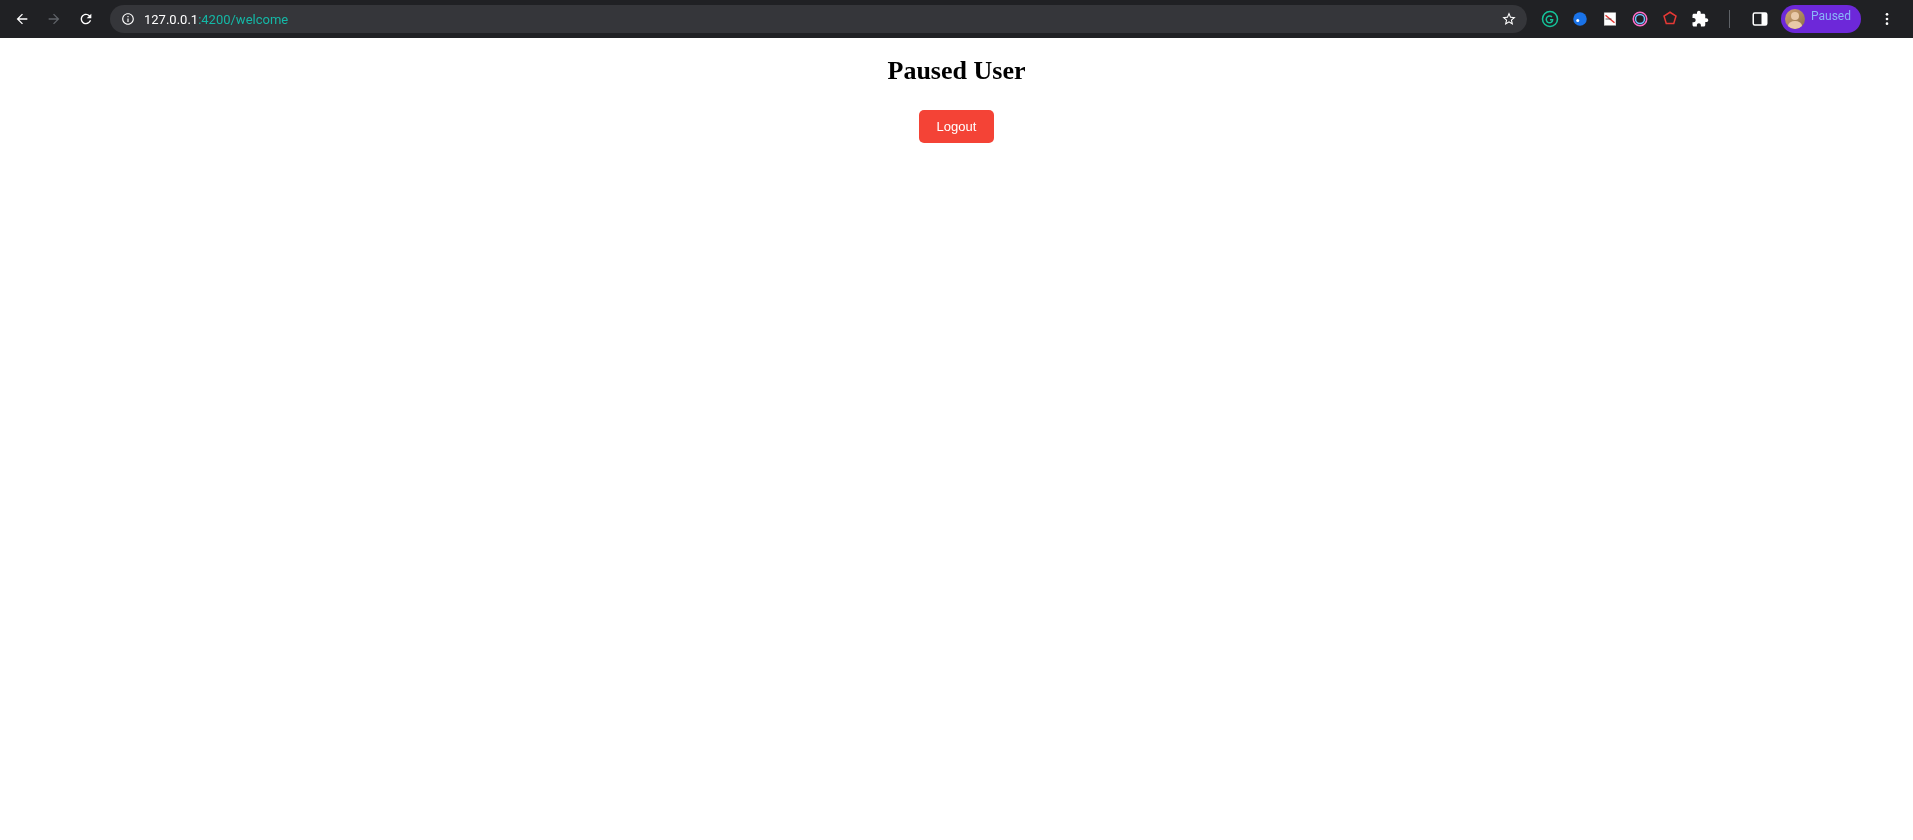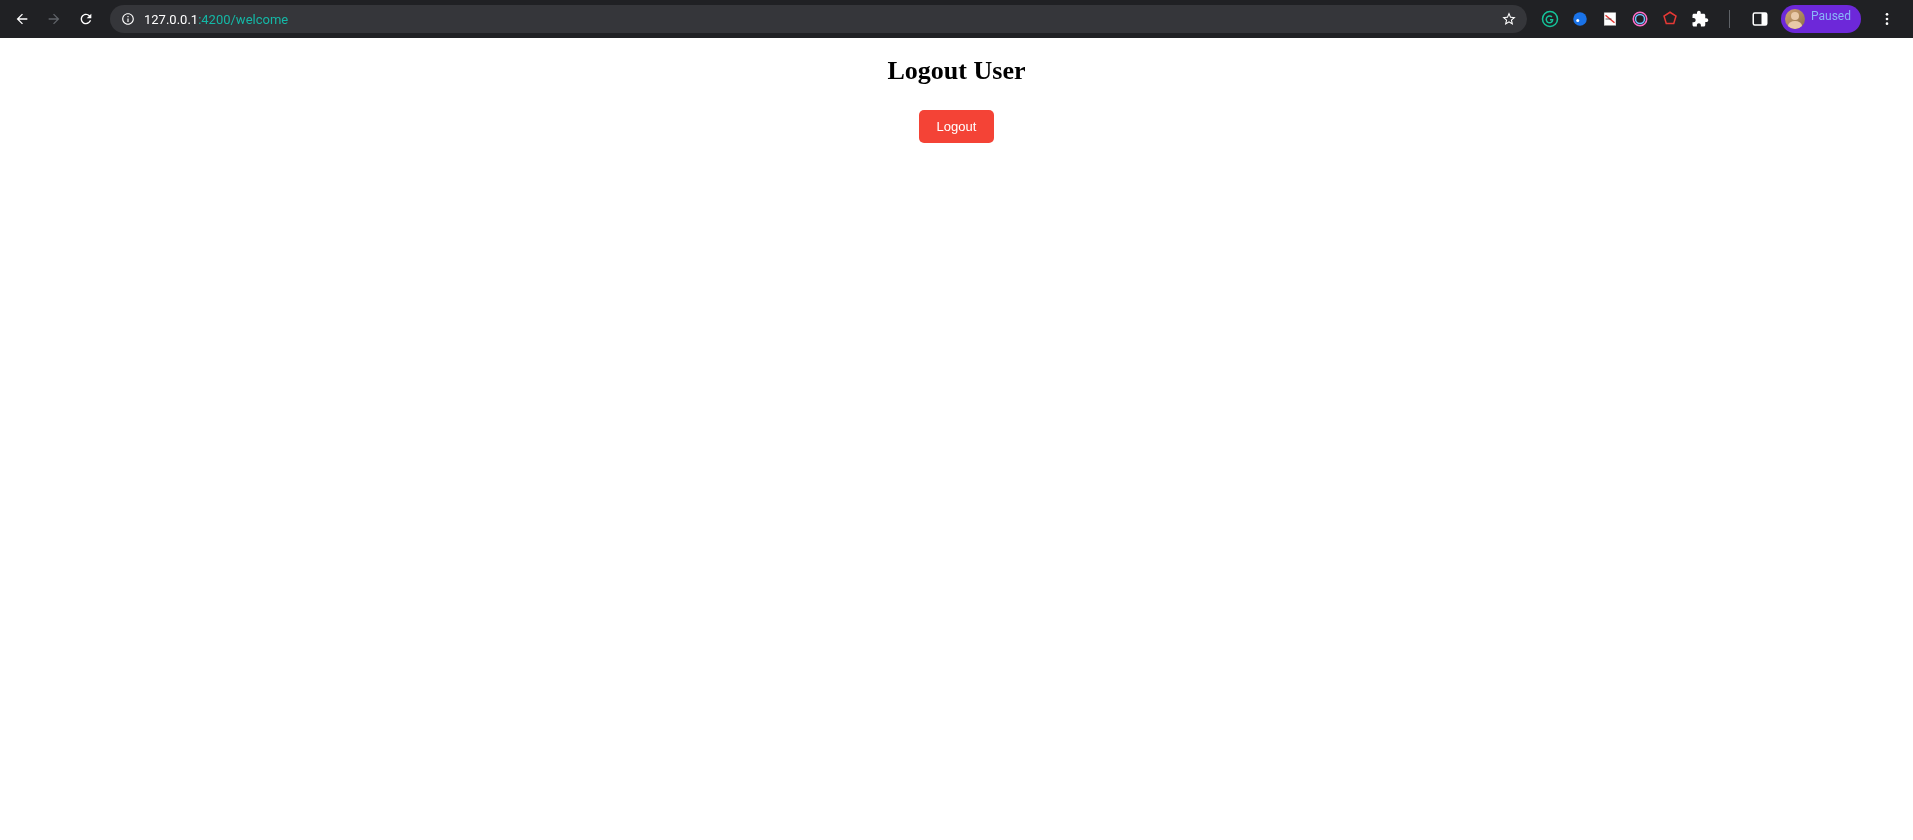--- a/index.html
+++ b/index.html
@@ -289,15 +289,15 @@
       <svg width="16" height="16" viewBox="0 0 24 24">
         <circle cx="12" cy="5" r="2" fill="#fff"></circle>
         <circle cx="12" cy="12" r="2" fill="#fff"></circle>
         <circle cx="12" cy="19" r="2" fill="#fff"></circle>
       </svg>
     </div>
   </div>
 </div>
 
 <div class="page-content">
-  <h1 class="welcome-heading">Logout User</h1>
+  <h1 class="welcome-heading">Paused User</h1>
   <button class="logout-btn">Logout</button>
 </div>
 
 </body></html>

